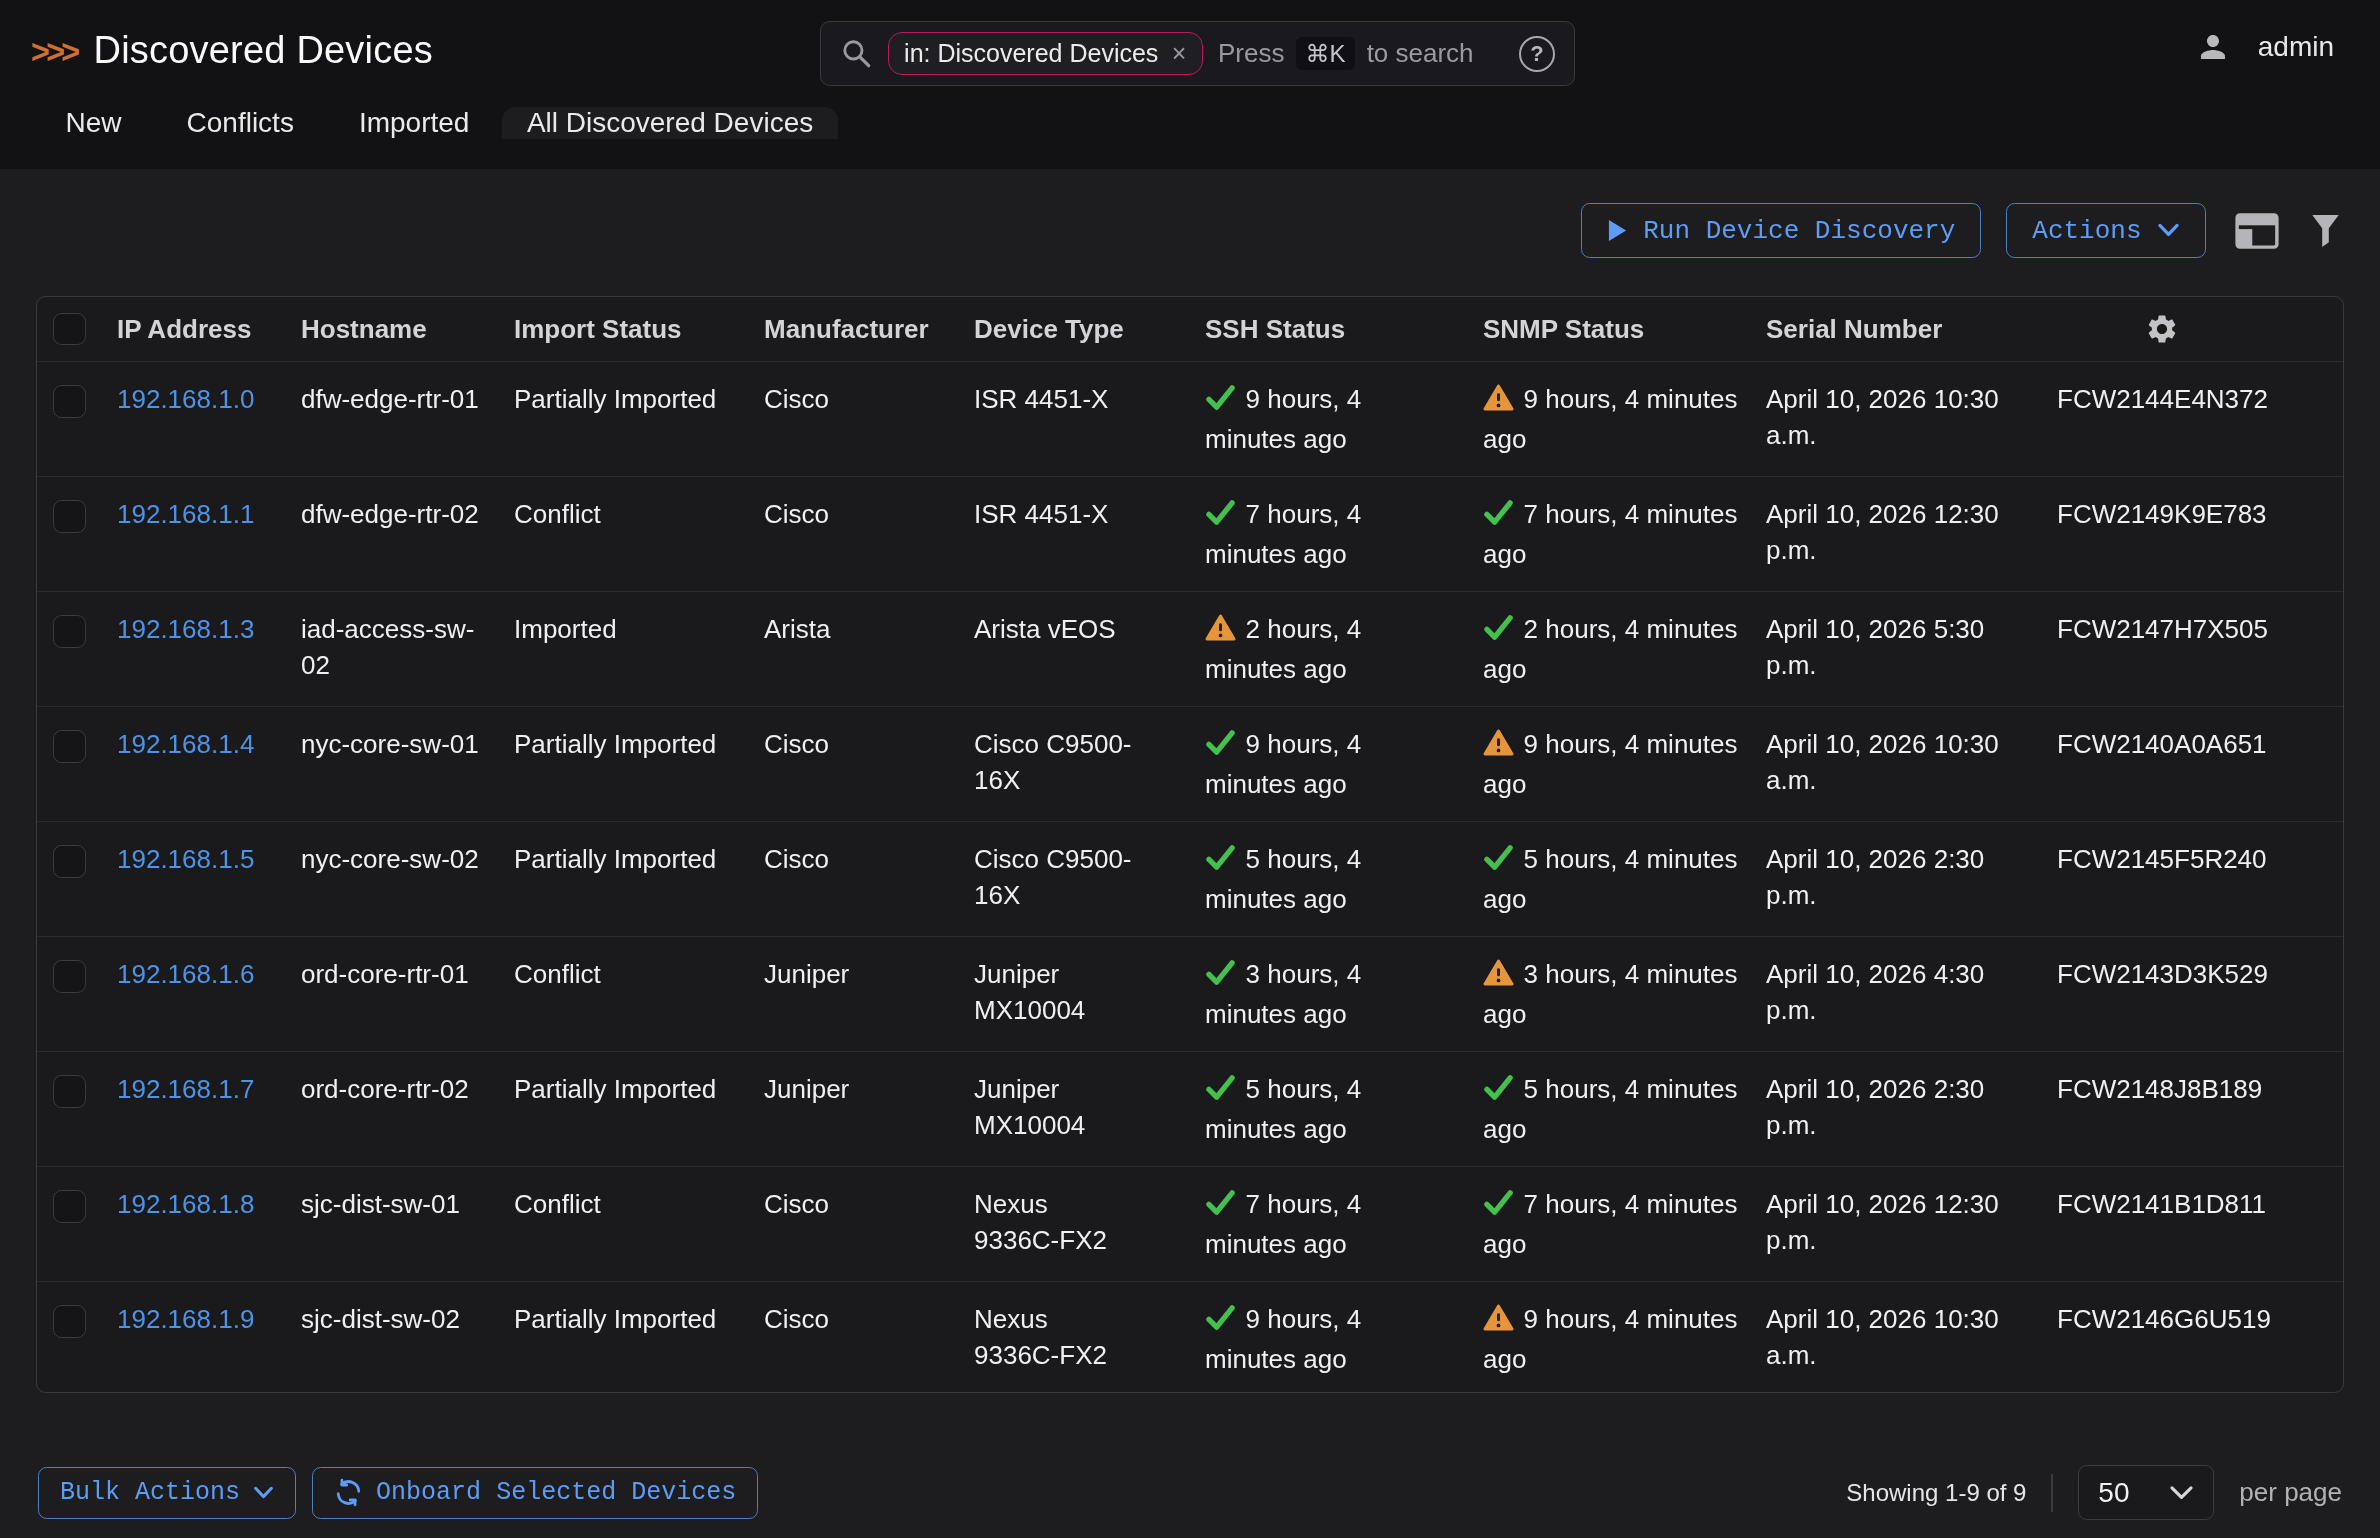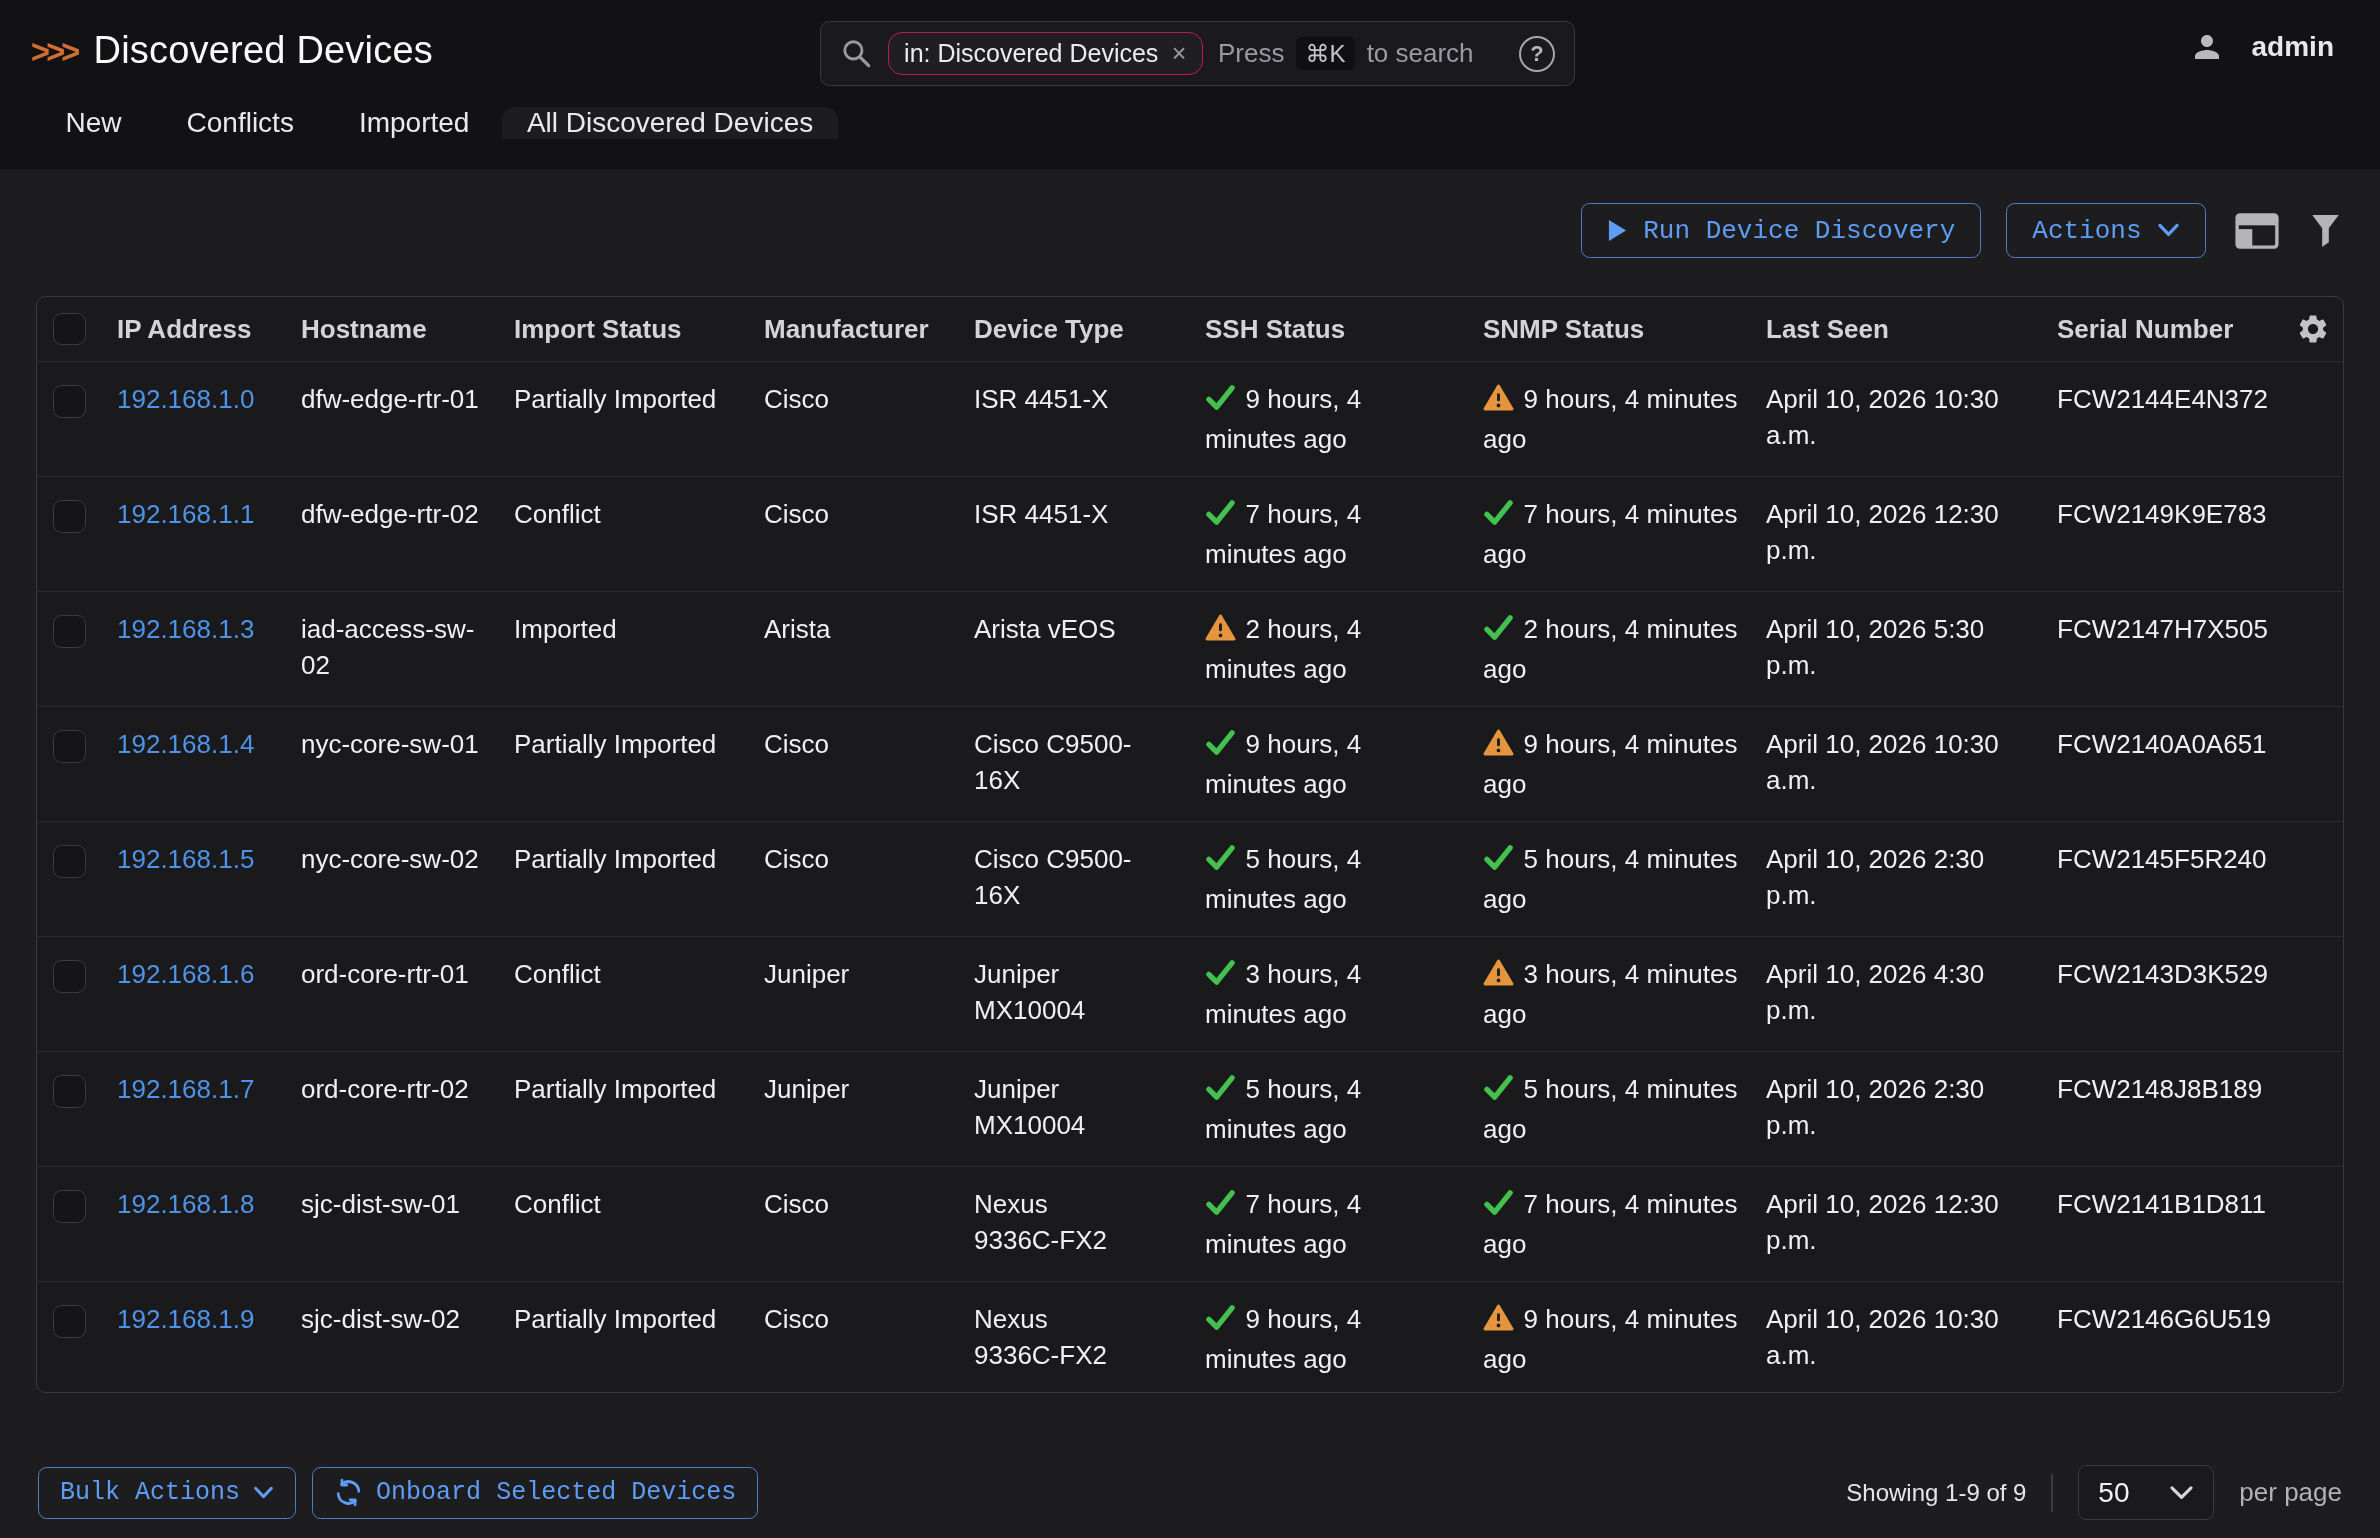--- a/index.html
+++ b/index.html
@@ -14,21 +14,21 @@
     --success:#43c04e; --warning:#e5953c; --brand:#cf7030;
     --content-bg:#1d1d20; --table-bg:#1a1a1d; --table-border:#3a3a3e;
     --sep:#2a2a2e; --gray-text:#a2a2a8;
   }
 
   
   .app-header{ position:absolute; top:0; left:0; width:2380px; height:169px; background:#121215; }
   .title-group{ position:absolute; left:31px; top:29px; display:flex; align-items:center; gap:17px; }
   .brand-logo{ color:var(--brand); font-size:32.5px; font-weight:700; letter-spacing:-3.8px; line-height:1; padding-top:3.8px; }
   .page-title{ font-size:38px; font-weight:400; color:#fafafa; letter-spacing:0.2px; }
-  .user-group{ position:absolute; right:46px; top:29px; display:flex; align-items:center; gap:27px;font-weight:bold; }
+  .user-group{ position:absolute; right:46px; top:29px; display:flex; align-items:center; gap:27px; }
   .user-name{ font-size:28px; color:#e8e8ec; }
 
   
   .search-bar{
     position:absolute; left:820px; top:21px; width:755px; height:65px;
     background:#1a1a1e; border:1px solid #3a3a3e; border-radius:9.6px;
     display:flex; align-items:center; gap:15.3px; padding:0 19px;
   }
   .search-chip{
     display:flex; align-items:flex-start; gap:13.4px; border:1px solid #be185d; background:#1f1f23;
@@ -187,21 +187,20 @@
       <div class="th th-check">
         <input type="checkbox" class="cb" style="">
       </div>
       <div class="th">IP Address</div>
         <div class="th">Hostname</div>
         <div class="th">Import Status</div>
         <div class="th">Manufacturer</div>
         <div class="th">Device Type</div>
         <div class="th">SSH Status</div>
         <div class="th">SNMP Status</div>
-        <div class="th">Last Seen</div>
         <div class="th">Serial Number</div>
         <div class="th th-gear" id="gear-cell">
         <span style="display:flex;cursor:default;">
           <svg width="34" height="34" viewBox="0 0 24 24" fill="#c3c3c7">
               <path d="M19.14 12.94c.04-.3.06-.61.06-.94 0-.32-.02-.64-.07-.94l2.03-1.58c.18-.14.23-.41.12-.61l-1.92-3.32c-.12-.22-.37-.29-.59-.22l-2.39.96c-.5-.38-1.03-.7-1.62-.94l-.36-2.54c-.04-.24-.24-.41-.48-.41h-3.84c-.24 0-.43.17-.47.41l-.36 2.54c-.59.24-1.13.57-1.62.94l-2.39-.96c-.22-.08-.47 0-.59.22L2.74 8.87c-.12.21-.08.47.12.61l2.03 1.58c-.05.3-.09.63-.09.94s.02.64.07.94l-2.03 1.58c-.18.14-.23.41-.12.61l1.92 3.32c.12.22.37.29.59.22l2.39-.96c.5.38 1.03.7 1.62.94l.36 2.54c.05.24.24.41.48.41h3.84c.24 0 .44-.17.47-.41l.36-2.54c.59-.24 1.13-.56 1.62-.94l2.39.96c.22.08.47 0 .59-.22l1.92-3.32c.12-.22.07-.47-.12-.61l-2.01-1.58zM12 15.6c-1.98 0-3.6-1.62-3.6-3.6s1.62-3.6 3.6-3.6 3.6 1.62 3.6 3.6-1.62 3.6-3.6 3.6z"></path>
             </svg>
         </span>
       </div>
     </div>
     <div id="table-body">

